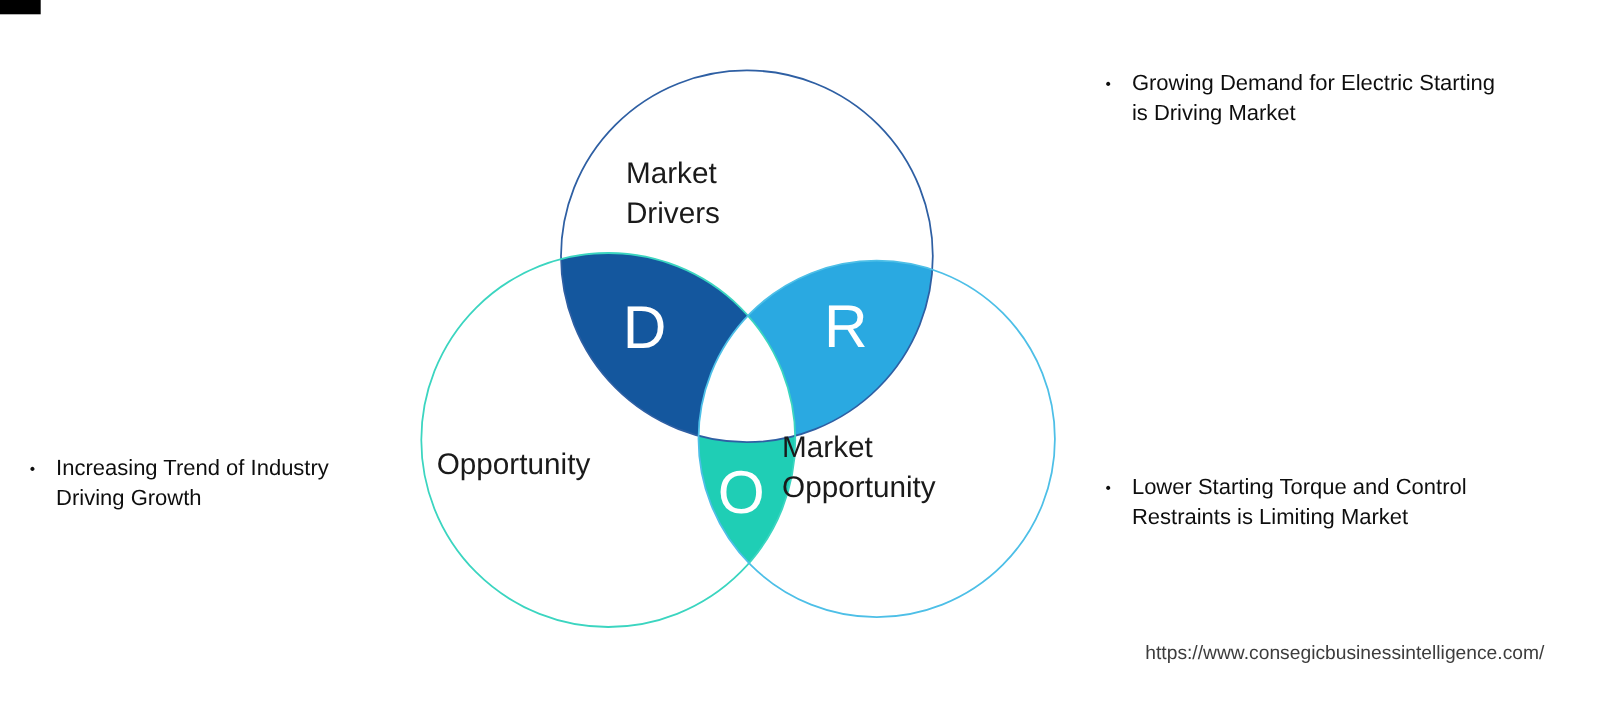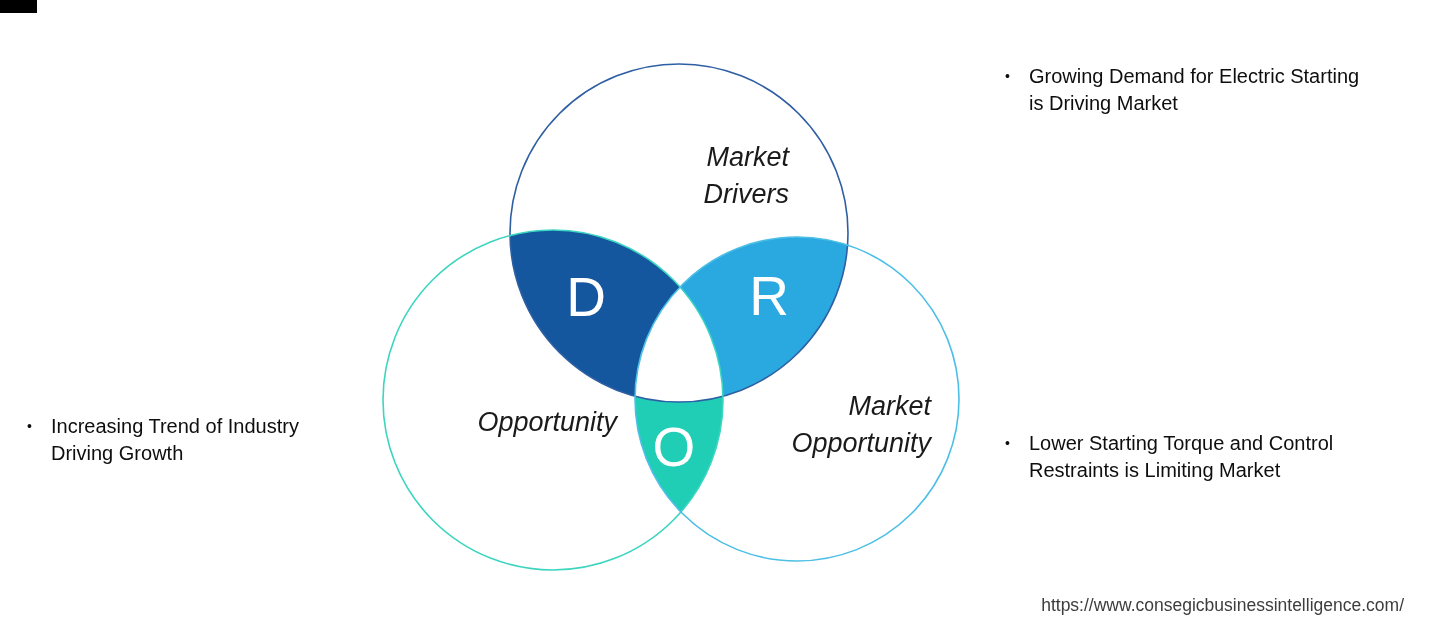--- a/index.html
+++ b/index.html
@@ -29,25 +29,24 @@
   }
   .overlap-letter {
     font-family: "Liberation Sans", sans-serif;
     font-size: 55px;
     fill: #ffffff;
     text-anchor: middle;
   }
   .circle-label {
     position: absolute;
     width: 220px;
-    text-align: right;
+    text-align: left;
     font-size: 27px;
     line-height: 37px;
     color: #1a1a1a;
-    font-style: italic;
   }
   .bullet-item {
     position: absolute;
     display: flex;
     align-items: flex-start;
     font-size: 20px;
     line-height: 27px;
     color: #0e0e0e;
   }
   .bullet-marker {
@@ -56,21 +55,20 @@
     font-size: 14px;
     line-height: 27px;
     flex: 0 0 24px;
   }
   .url-caption {
     position: absolute;
     right: 49px;
     top: 583px;
     font-size: 17.5px;
     color: #3d3d3d;
-    margin-top: 12px;
   }
 </style>
 </head>
 <body>
 
 <div class="page">
 
   <div class="top-left-bar"></div>
 
   <svg class="venn-svg" viewBox="0 0 1453 643">

